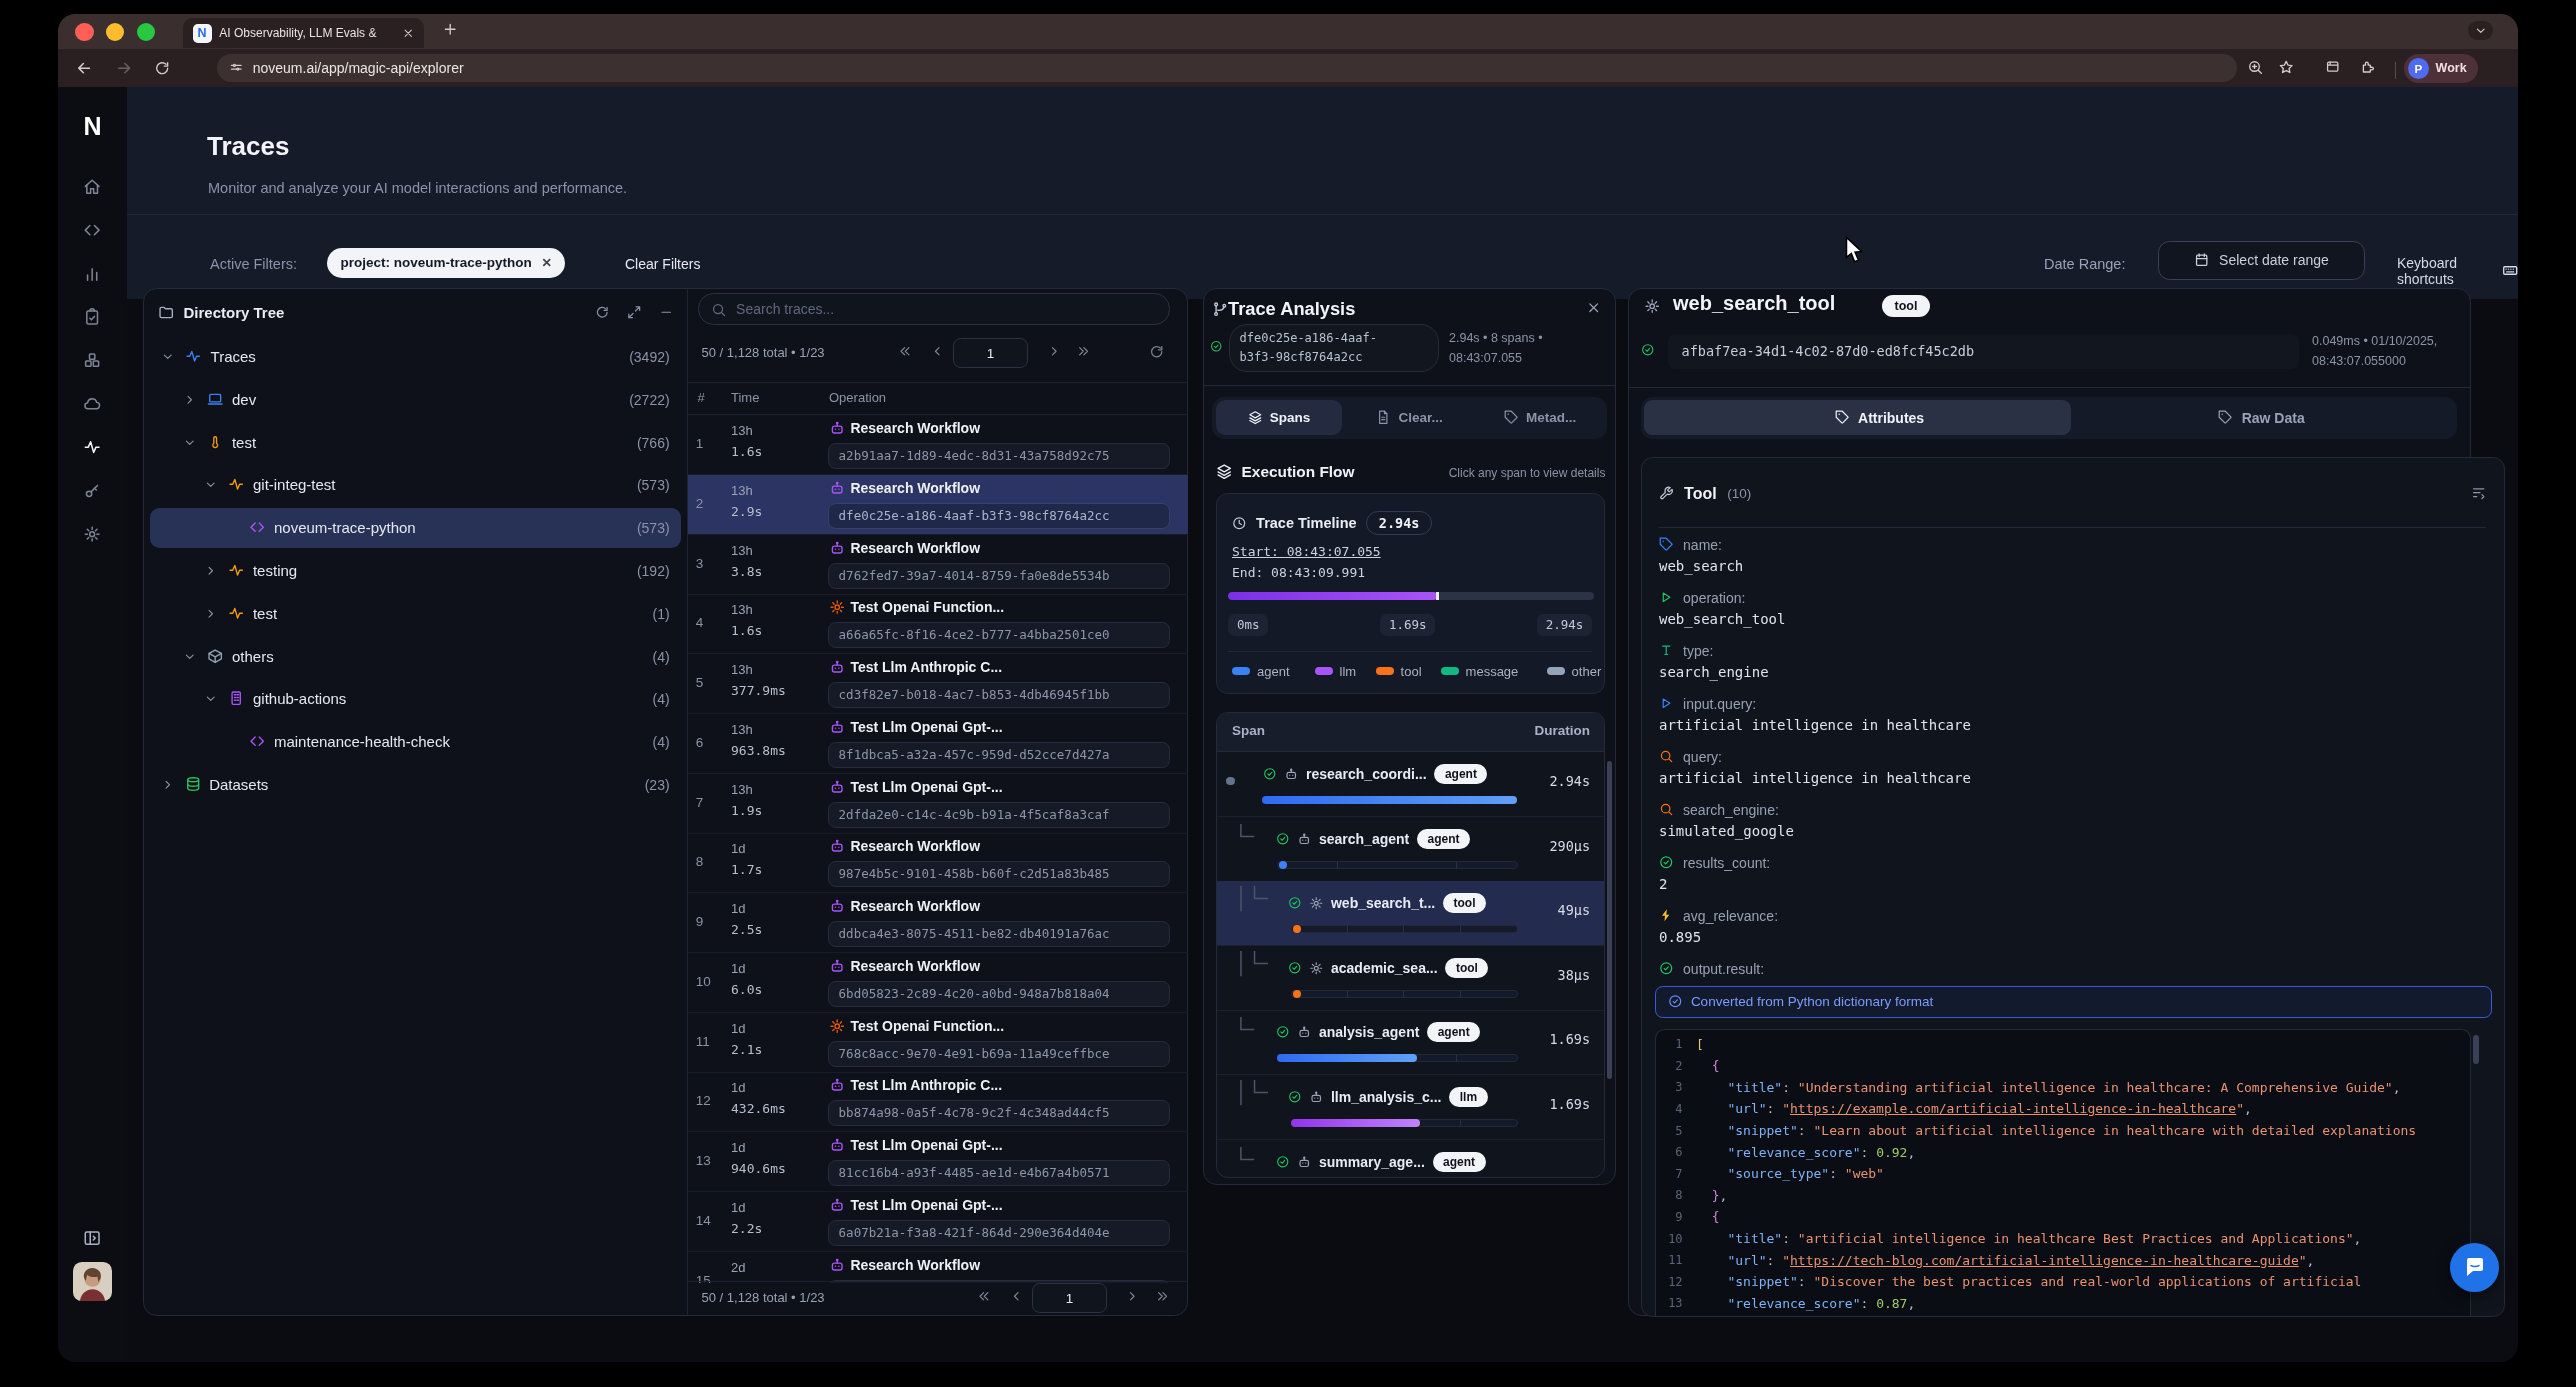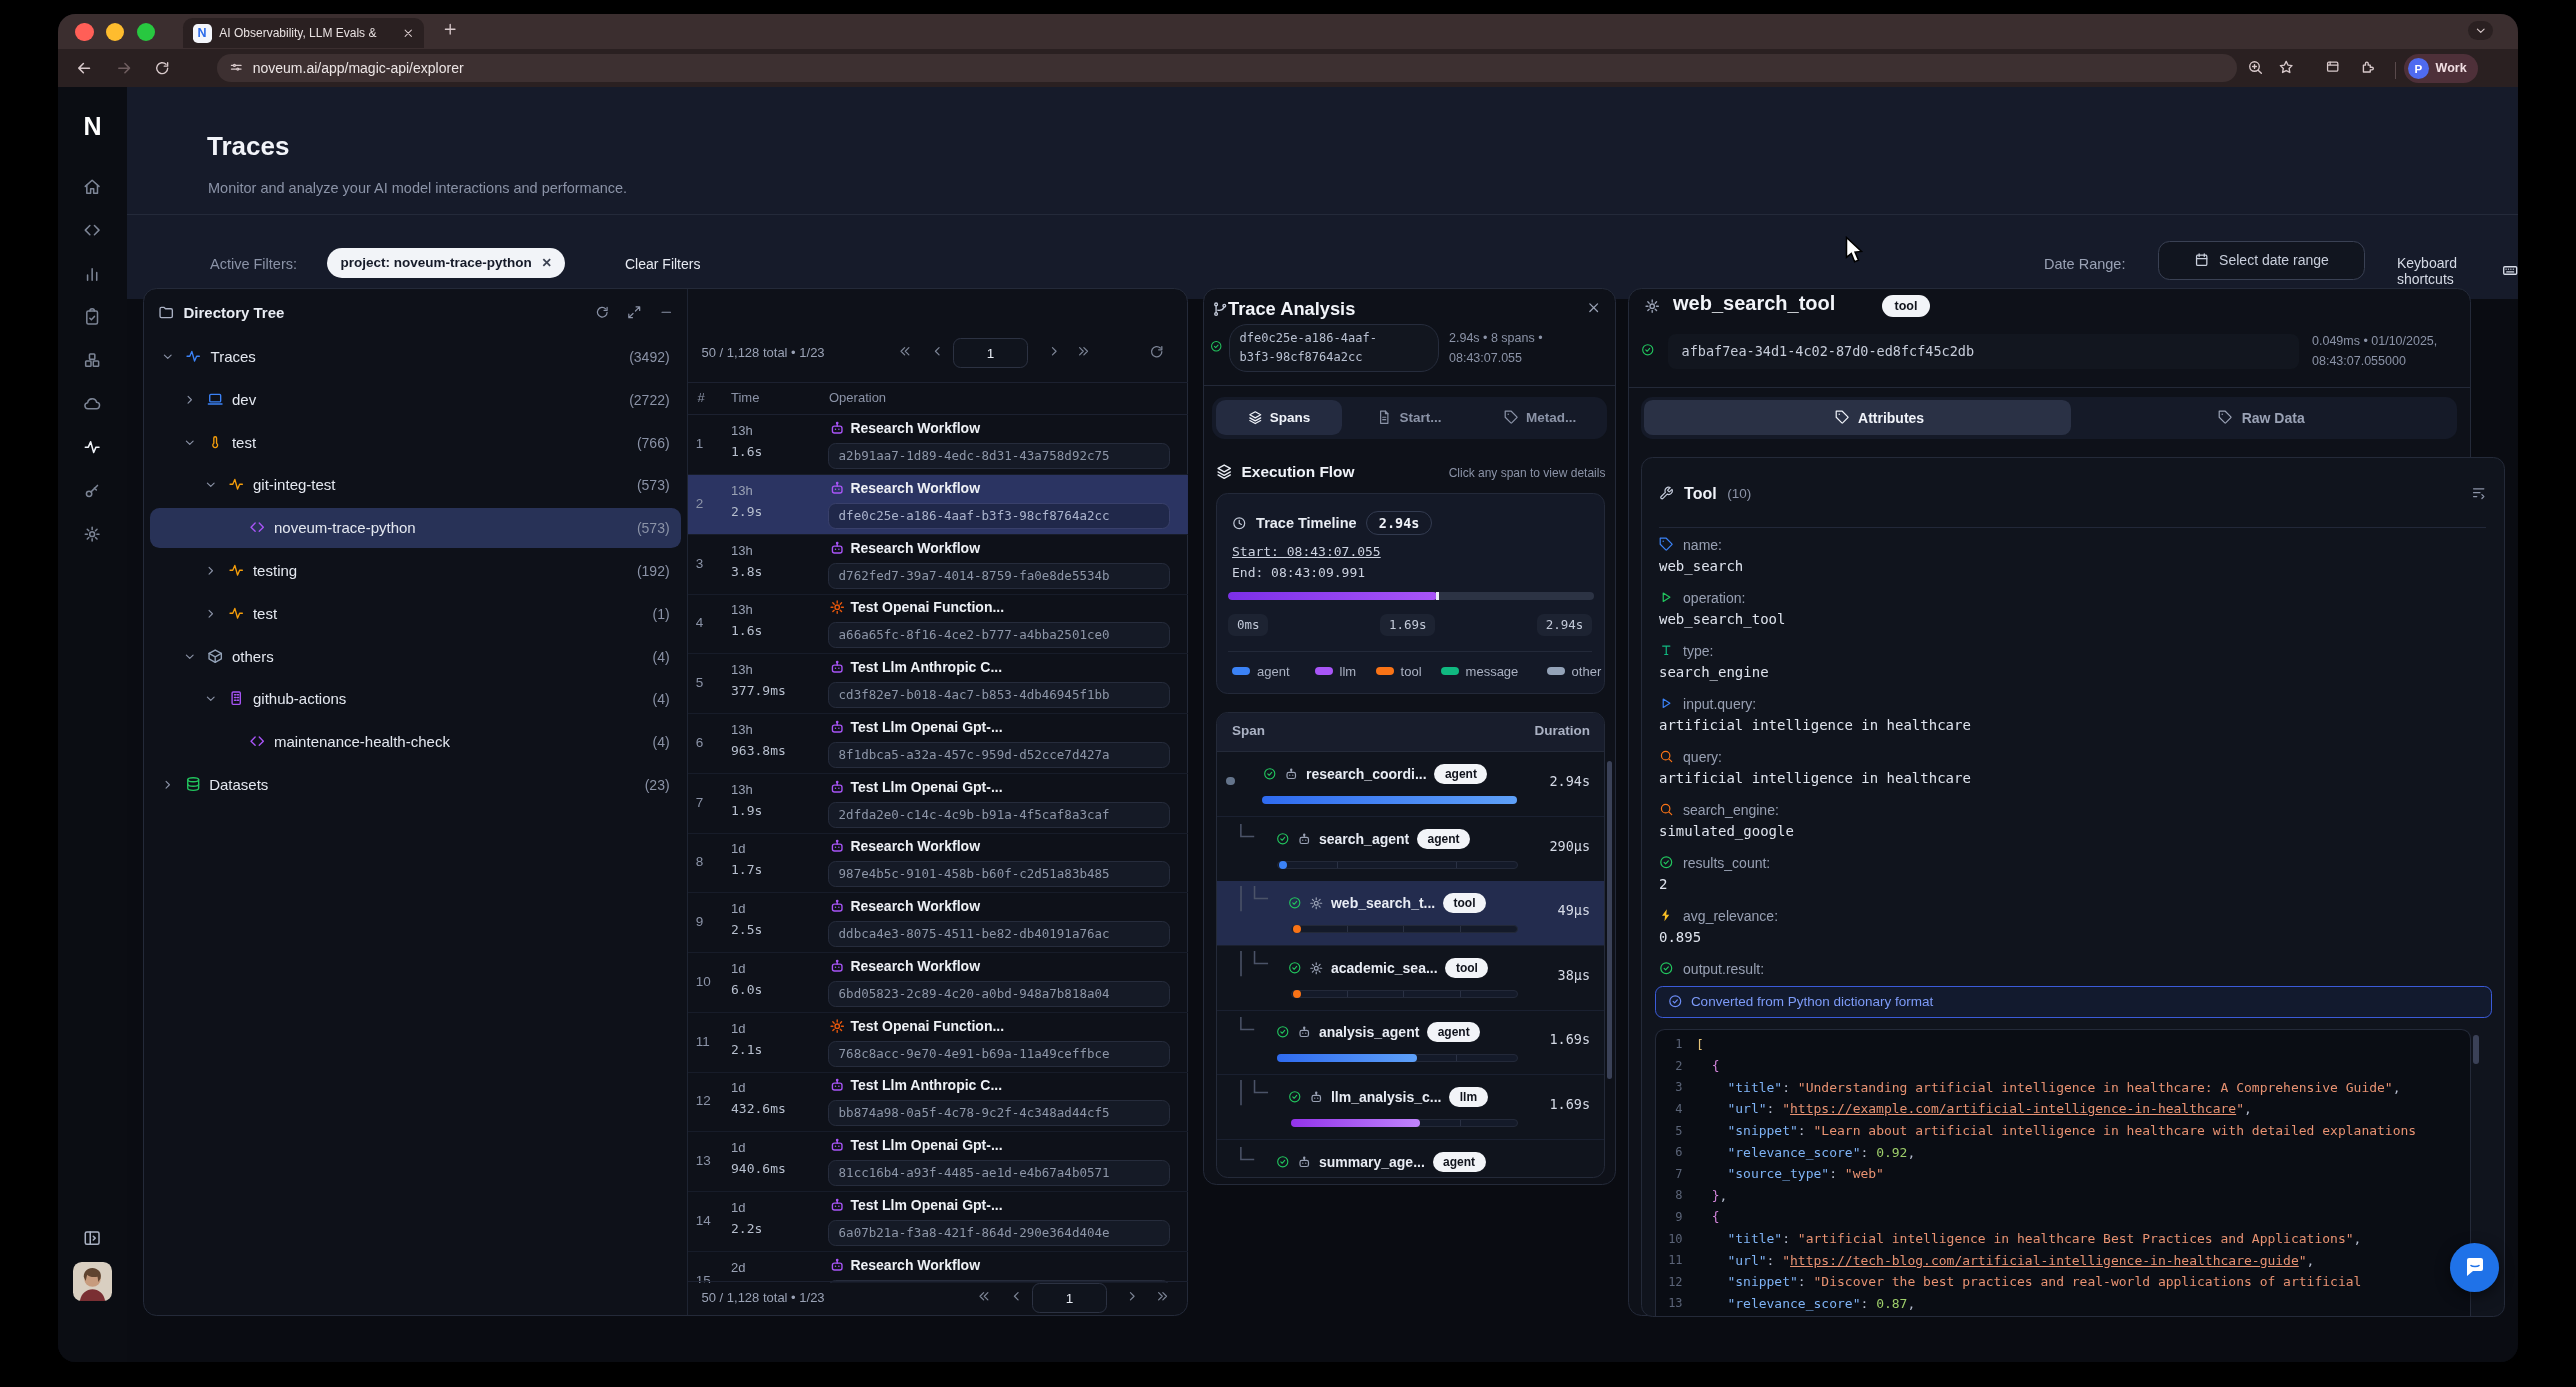--- a/index.html
+++ b/index.html
@@ -656,20 +656,31 @@
                     <path d="M4 12c0 1.66 3.58 3 8 3s8-1.34 8-3"></path>
                   </svg>
                 </span>
                 <span>Datasets</span>
                 <span class="count">(23)</span>
               </div>
             </div>
         </div>
 
         <div class="listpane">
+          <div class="search">
+            <span class="chrome-ic" id="ic-search" style="color:#5f6880">
+                <span class="icn" style="width:15.4px;height:15.4px;color:currentColor">
+                  <svg viewBox="0 0 24 24" width="15.4" height="15.4" fill="none" stroke="currentColor" stroke-width="2" stroke-linecap="round" stroke-linejoin="round">
+                    <circle cx="11" cy="11" r="7"></circle>
+                    <path d="M21 21l-4.3-4.3"></path>
+                  </svg>
+                </span>
+              </span>
+            <input placeholder="Search traces..." style="">
+          </div>
           <div class="pagrow">
             <span class="pag-text">50 / 1,128 total • 1/23</span>
             <span class="pgic" id="pg1a" style="left:210px"><span class="icn" style="width:14.5px;height:14.5px;color:#7d8596">
                   <svg viewBox="0 0 24 24" width="14.5" height="14.5" fill="none" stroke="currentColor" stroke-width="2" stroke-linecap="round" stroke-linejoin="round">
                     <path d="M11 6l-6 6 6 6M18 6l-6 6 6 6"></path>
                   </svg>
                 </span></span>
             <span class="pgic" id="pg1b" style="left:242px"><span class="icn" style="width:14.5px;height:14.5px;color:#7d8596">
                   <svg viewBox="0 0 24 24" width="14.5" height="14.5" fill="none" stroke="currentColor" stroke-width="2" stroke-linecap="round" stroke-linejoin="round">
                     <path d="M15 6l-6 6 6 6"></path>
@@ -1037,21 +1048,21 @@
               </span>
               <span>Spans</span>
             </div>
             <div class="tabbtn">
               <span class="icn" style="width:14.5px;height:14.5px;color:currentColor">
                 <svg viewBox="0 0 24 24" width="14.5" height="14.5" fill="none" stroke="currentColor" stroke-width="2" stroke-linecap="round" stroke-linejoin="round">
                   <path d="M6 2h8l4 4v16H6z"></path>
                   <path d="M14 2v4h4M9.5 12h5M9.5 16h5"></path>
                 </svg>
               </span>
-              <span>Start...</span>
+              <span>Clear...</span>
             </div>
             <div class="tabbtn">
               <span class="icn" style="width:14.5px;height:14.5px;color:currentColor">
                 <svg viewBox="0 0 24 24" width="14.5" height="14.5" fill="none" stroke="currentColor" stroke-width="2" stroke-linecap="round" stroke-linejoin="round">
                   <path d="M12 2H2v10l9.3 9.3a1 1 0 0 0 1.4 0l8.6-8.6a1 1 0 0 0 0-1.4z"></path>
                   <circle cx="7" cy="7" r="1.2" fill="currentColor" stroke="none"></circle>
                 </svg>
               </span>
               <span>Metad...</span>
             </div>

